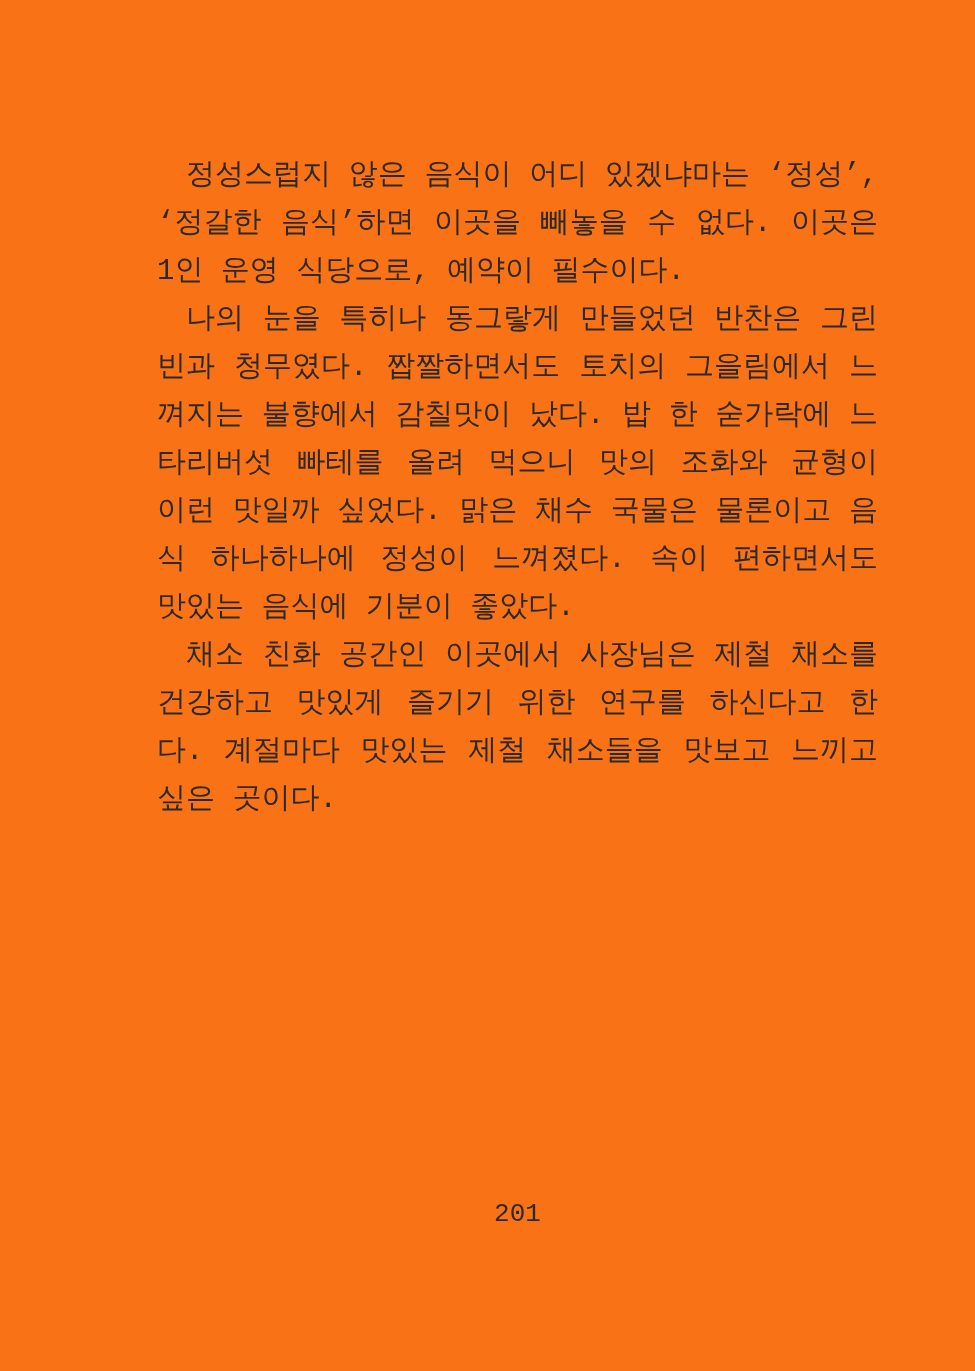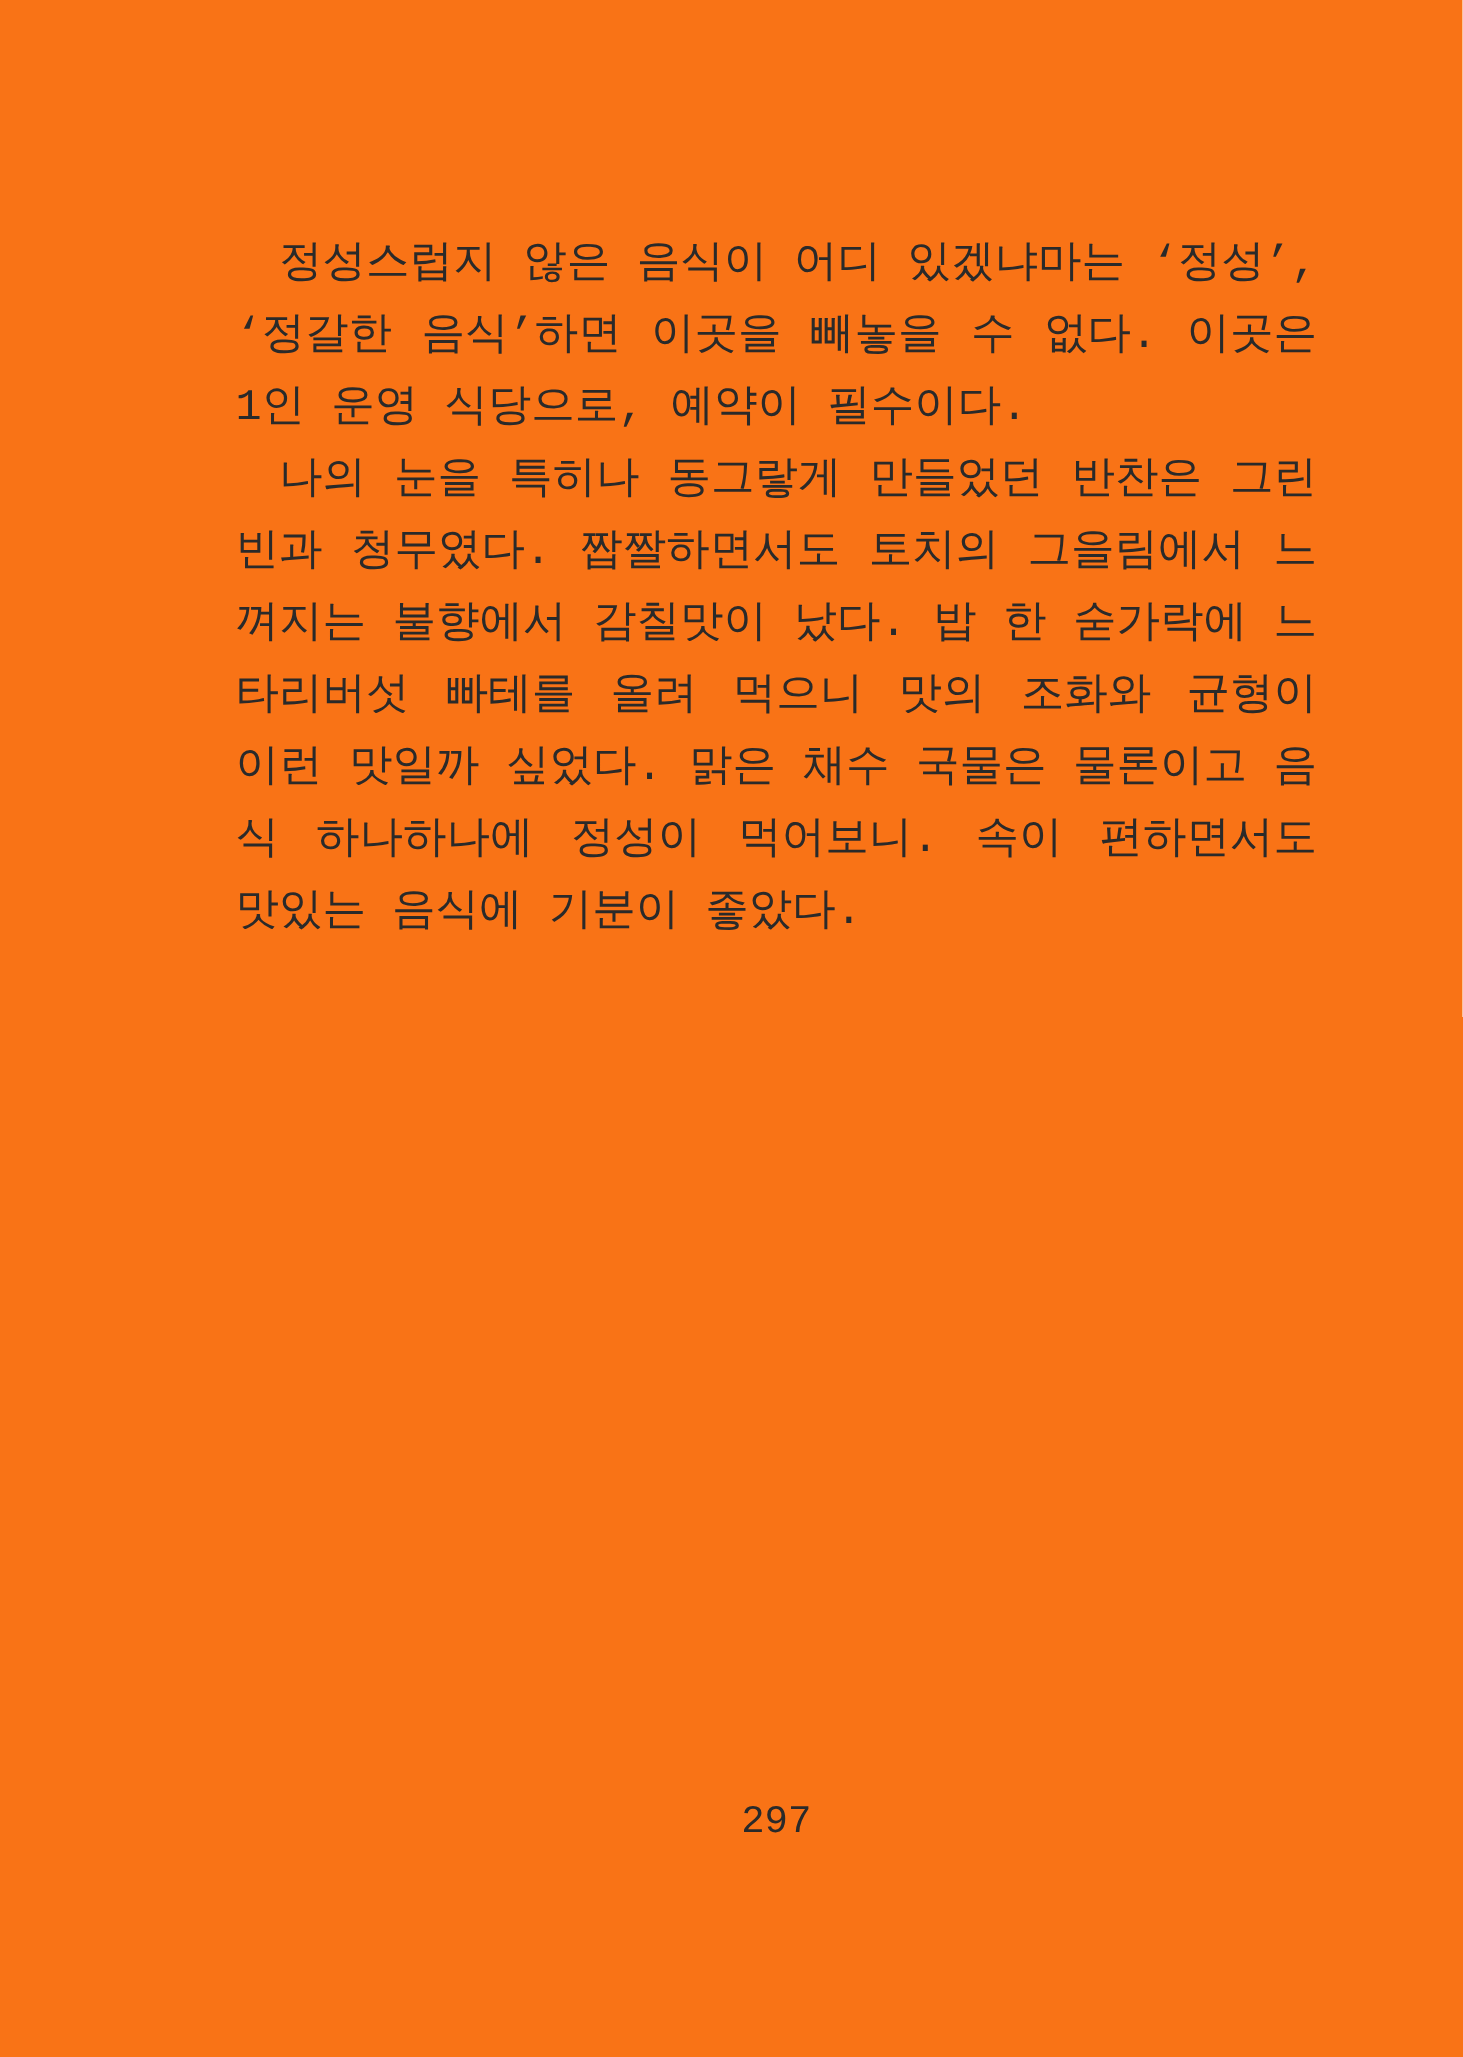--- a/index.html
+++ b/index.html
@@ -45,18 +45,19 @@
     line-height: 32px;
     color: #2a2a2a;
   }
 </style>
 </head>
 <body>
 
 <div class="page">
   <main class="text-block">
     <p>정성스럽지 않은 음식이 어디 있겠냐마는 ‘정성’, ‘정갈한 음식’하면 이곳을 빼놓을 수 없다. 이곳은 1인 운영 식당으로, 예약이 필수이다.</p>
-    <p>나의 눈을 특히나 동그랗게 만들었던 반찬은 그린빈과 청무였다. 짭짤하면서도 토치의 그을림에서 느껴지는 불향에서 감칠맛이 났다. 밥 한 숟가락에 느타리버섯 빠테를 올려 먹으니 맛의 조화와 균형이 이런 맛일까 싶었다. 맑은 채수 국물은 물론이고 음식 하나하나에 정성이 먹어보니. 속이 편하면서도 맛있는 음식에 기분이 좋았다.</p>
+    <p>나의 눈을 특히나 동그랗게 만들었던 반찬은 그린빈과 청무였다. 짭짤하면서도 토치의 그을림에서 느껴지는 불향에서 감칠맛이 났다. 밥 한 숟가락에 느타리버섯 빠테를 올려 먹으니 맛의 조화와 균형이 이런 맛일까 싶었다. 맑은 채수 국물은 물론이고 음식 하나하나에 정성이 느껴졌다. 속이 편하면서도 맛있는 음식에 기분이 좋았다.</p>
+    <p>채소 친화 공간인 이곳에서 사장님은 제철 채소를 건강하고 맛있게 즐기기 위한 연구를 하신다고 한다. 계절마다 맛있는 제철 채소들을 맛보고 느끼고 싶은 곳이다.</p>
   </main>
   <footer class="page-footer">
-    <span class="page-number">297</span>
+    <span class="page-number">201</span>
   </footer>
 </div>
 
 </body></html>

